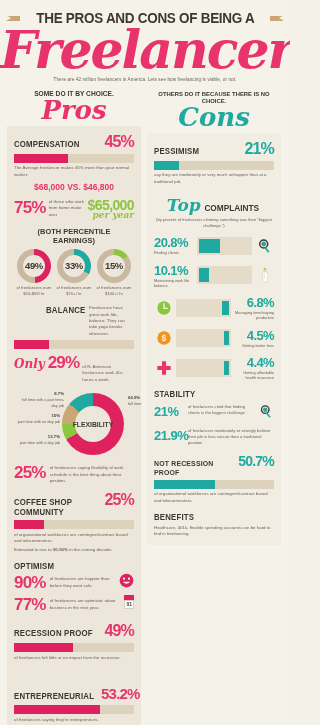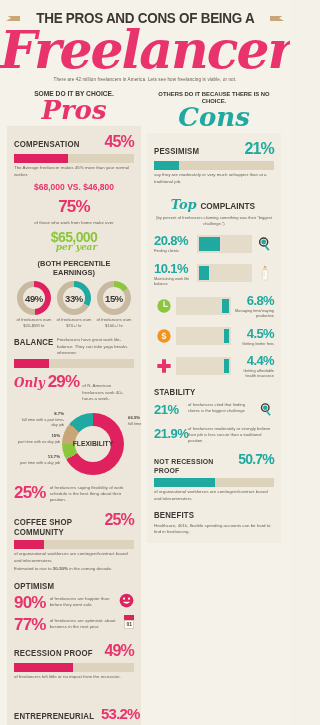--- a/index.html
+++ b/index.html
@@ -64,21 +64,21 @@
     transform-origin: left; letter-spacing: 0.2px;
   }
   .stat-pct { font-weight: bold; font-size: 16px; color: #e8336d; letter-spacing: -0.8px; }
   .stat-pct.teal { color: #1fa9a0; }
   .bar { height: 9px; background: #ddd2bb; margin-top: 3px; position: relative; }
   .bar > i { display: block; height: 100%; background: #e0215f; }
   .bar > i.teal { background: #1fa9a0; }
   .note { font-size: 4.4px; color: #6d6158; line-height: 1.45; margin-top: 2.5px; }
   .vs { text-align: center; font-weight: bold; font-size: 8.5px; color: #e8336d; margin-top: 4px; }
 
-  .row75 { display: flex; align-items: center; gap: 3px; margin-top: 5px; flex-direction: column; }
+  .row75 { display: flex; align-items: center; gap: 3px; margin-top: 5px; }
   .big-pink { font-weight: bold; font-size: 17px; color: #e8336d; letter-spacing: -0.8px; }
   .row75 .mid { font-size: 4.4px; color: #6d6158; line-height: 1.4; flex: 1; }
   .green-amt { font-weight: bold; font-size: 14px; color: #8cc63f; letter-spacing: -0.6px; text-align: right; }
   .per-year { font-family: "DejaVu Serif", serif; font-style: italic; font-weight: bold; font-size: 9px; color: #8cc63f; text-align: right; margin-top: -3px; }
 
   .percentile-title {
     text-align: center; font-family: "Liberation Sans Narrow", "Liberation Sans", sans-serif;
     font-weight: bold; font-size: 8px; color: #3d3733; margin-top: 7px; transform: scaleX(0.93);
   }
   .donuts { display: flex; justify-content: space-between; margin-top: 4px; }
@@ -86,21 +86,21 @@
   .donut { width: 34px; height: 34px; margin: 0 auto; border-radius: 50%; position: relative; }
   .donut::after {
     content: ""; position: absolute; inset: 6px; border-radius: 50%; background: #ece7da;
   }
   .donut span {
     position: absolute; inset: 0; display: flex; align-items: center; justify-content: center;
     font-weight: bold; font-size: 9.5px; color: #3d3733; z-index: 2; letter-spacing: -0.4px;
   }
   .donut-cap { font-size: 4.2px; color: #6d6158; line-height: 1.45; margin-top: 2px; }
 
-  .balance-row { display: flex; align-items: flex-start; margin-top: 8px; }
+  .balance-row { display: flex; align-items: flex-start; margin-top: 8px; margin-left: 32px; }
   .balance-row .note { margin-top: 0; flex: 1; }
   .only29 { display: flex; align-items: baseline; gap: 3px; margin-top: 4px; }
   .script-only { font-family: "DejaVu Serif", serif; font-style: italic; font-weight: bold; font-size: 12px; color: #e8336d; }
 
   
   .flex-wrap { position: relative; height: 72px; margin-top: 6px; }
   .flex-donut {
     position: absolute; left: 48px; top: 4px; width: 62px; height: 62px; border-radius: 50%;
   }
   .flex-donut::after { content: ""; position: absolute; inset: 13px; border-radius: 50%; background: #ece7da; }
@@ -113,21 +113,21 @@
   .flex-lbl b { font-size: 4.3px; color: #4a423c; }
   .l-tl { left: 2px; top: 2px; width: 48px; text-align: right; }
   .l-ml { left: 0px; top: 24px; width: 46px; text-align: right; }
   .l-bl { left: 0px; top: 45px; width: 46px; text-align: right; }
   .l-tr { left: 114px; top: 6px; width: 30px; text-align: left; }
 
   .p25-row { display: flex; gap: 4px; align-items: flex-start; margin-top: 2px; }
 
   
   .top-complaints { text-align: center; margin-top: 10px; }
-  .tc-script { font-family: "DejaVu Serif", serif; font-style: italic; font-weight: bold; font-size: 13px; color: #1fa9a0; }
+  .tc-script { font-family: "DejaVu Serif", serif; font-style: italic; font-weight: bold; font-size: 17px; color: #1fa9a0; }
   .tc-word {
     font-family: "Liberation Sans Narrow", "Liberation Sans", sans-serif;
     font-weight: bold; font-size: 9px; color: #3d3733; margin-left: 1px; transform: scaleX(0.92);
     display: inline-block;
   }
   .tc-sub { font-size: 4.1px; color: #6d6158; line-height: 1.4; margin-top: 2px; }
 
   .complaint { display: flex; align-items: center; gap: 3px; margin-top: 7px; }
   .c-val { width: 40px; }
   .c-pct { font-weight: bold; font-size: 13px; color: #1fa9a0; letter-spacing: -0.6px; }

